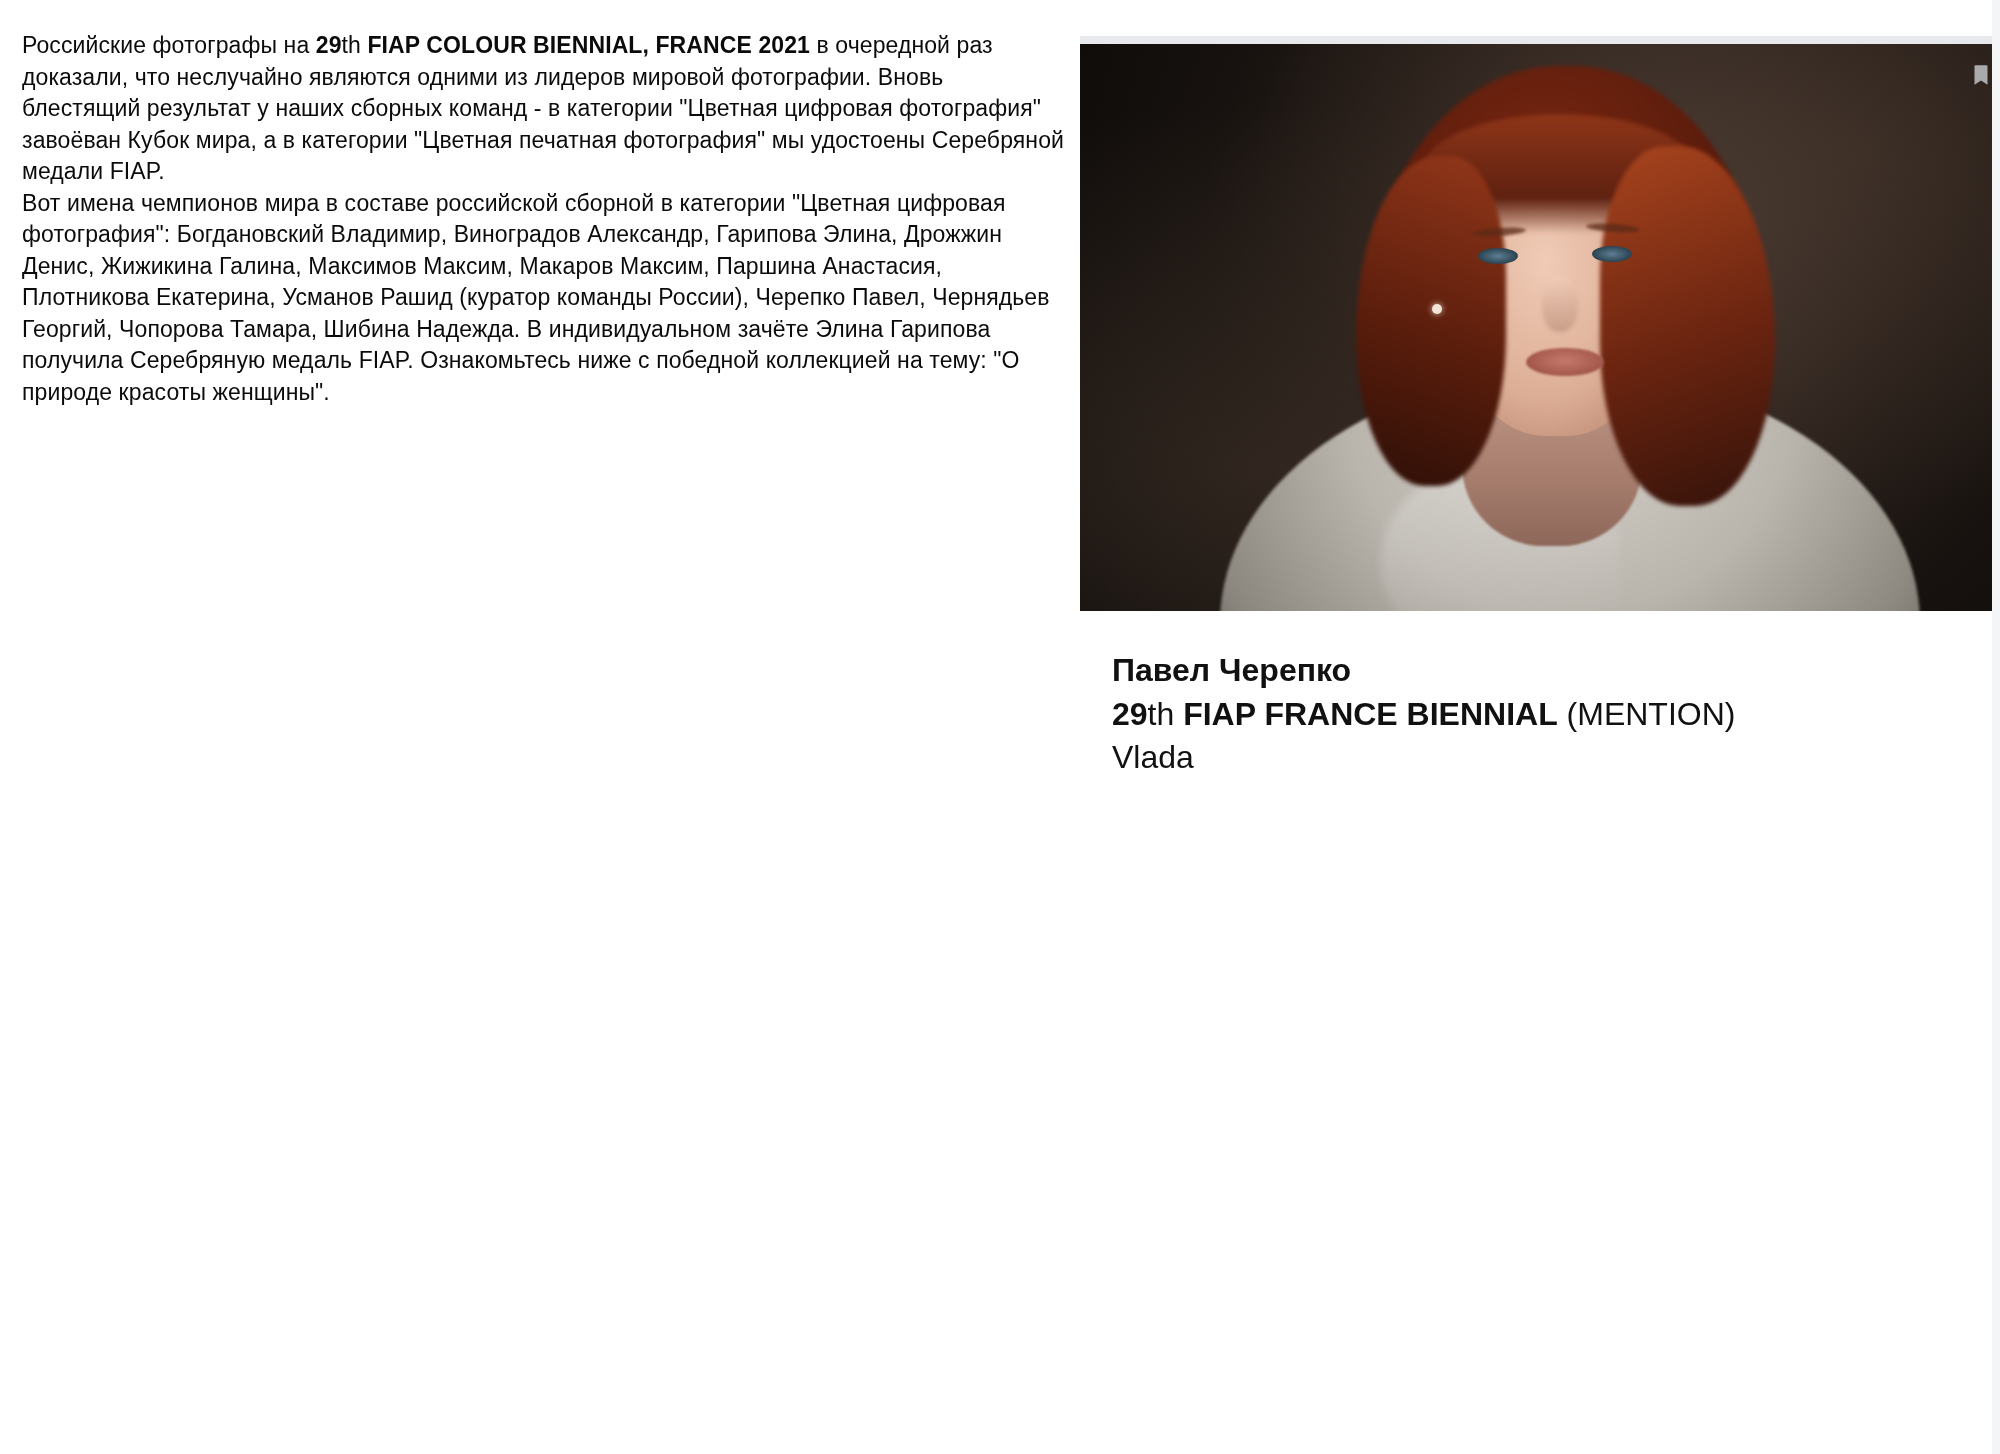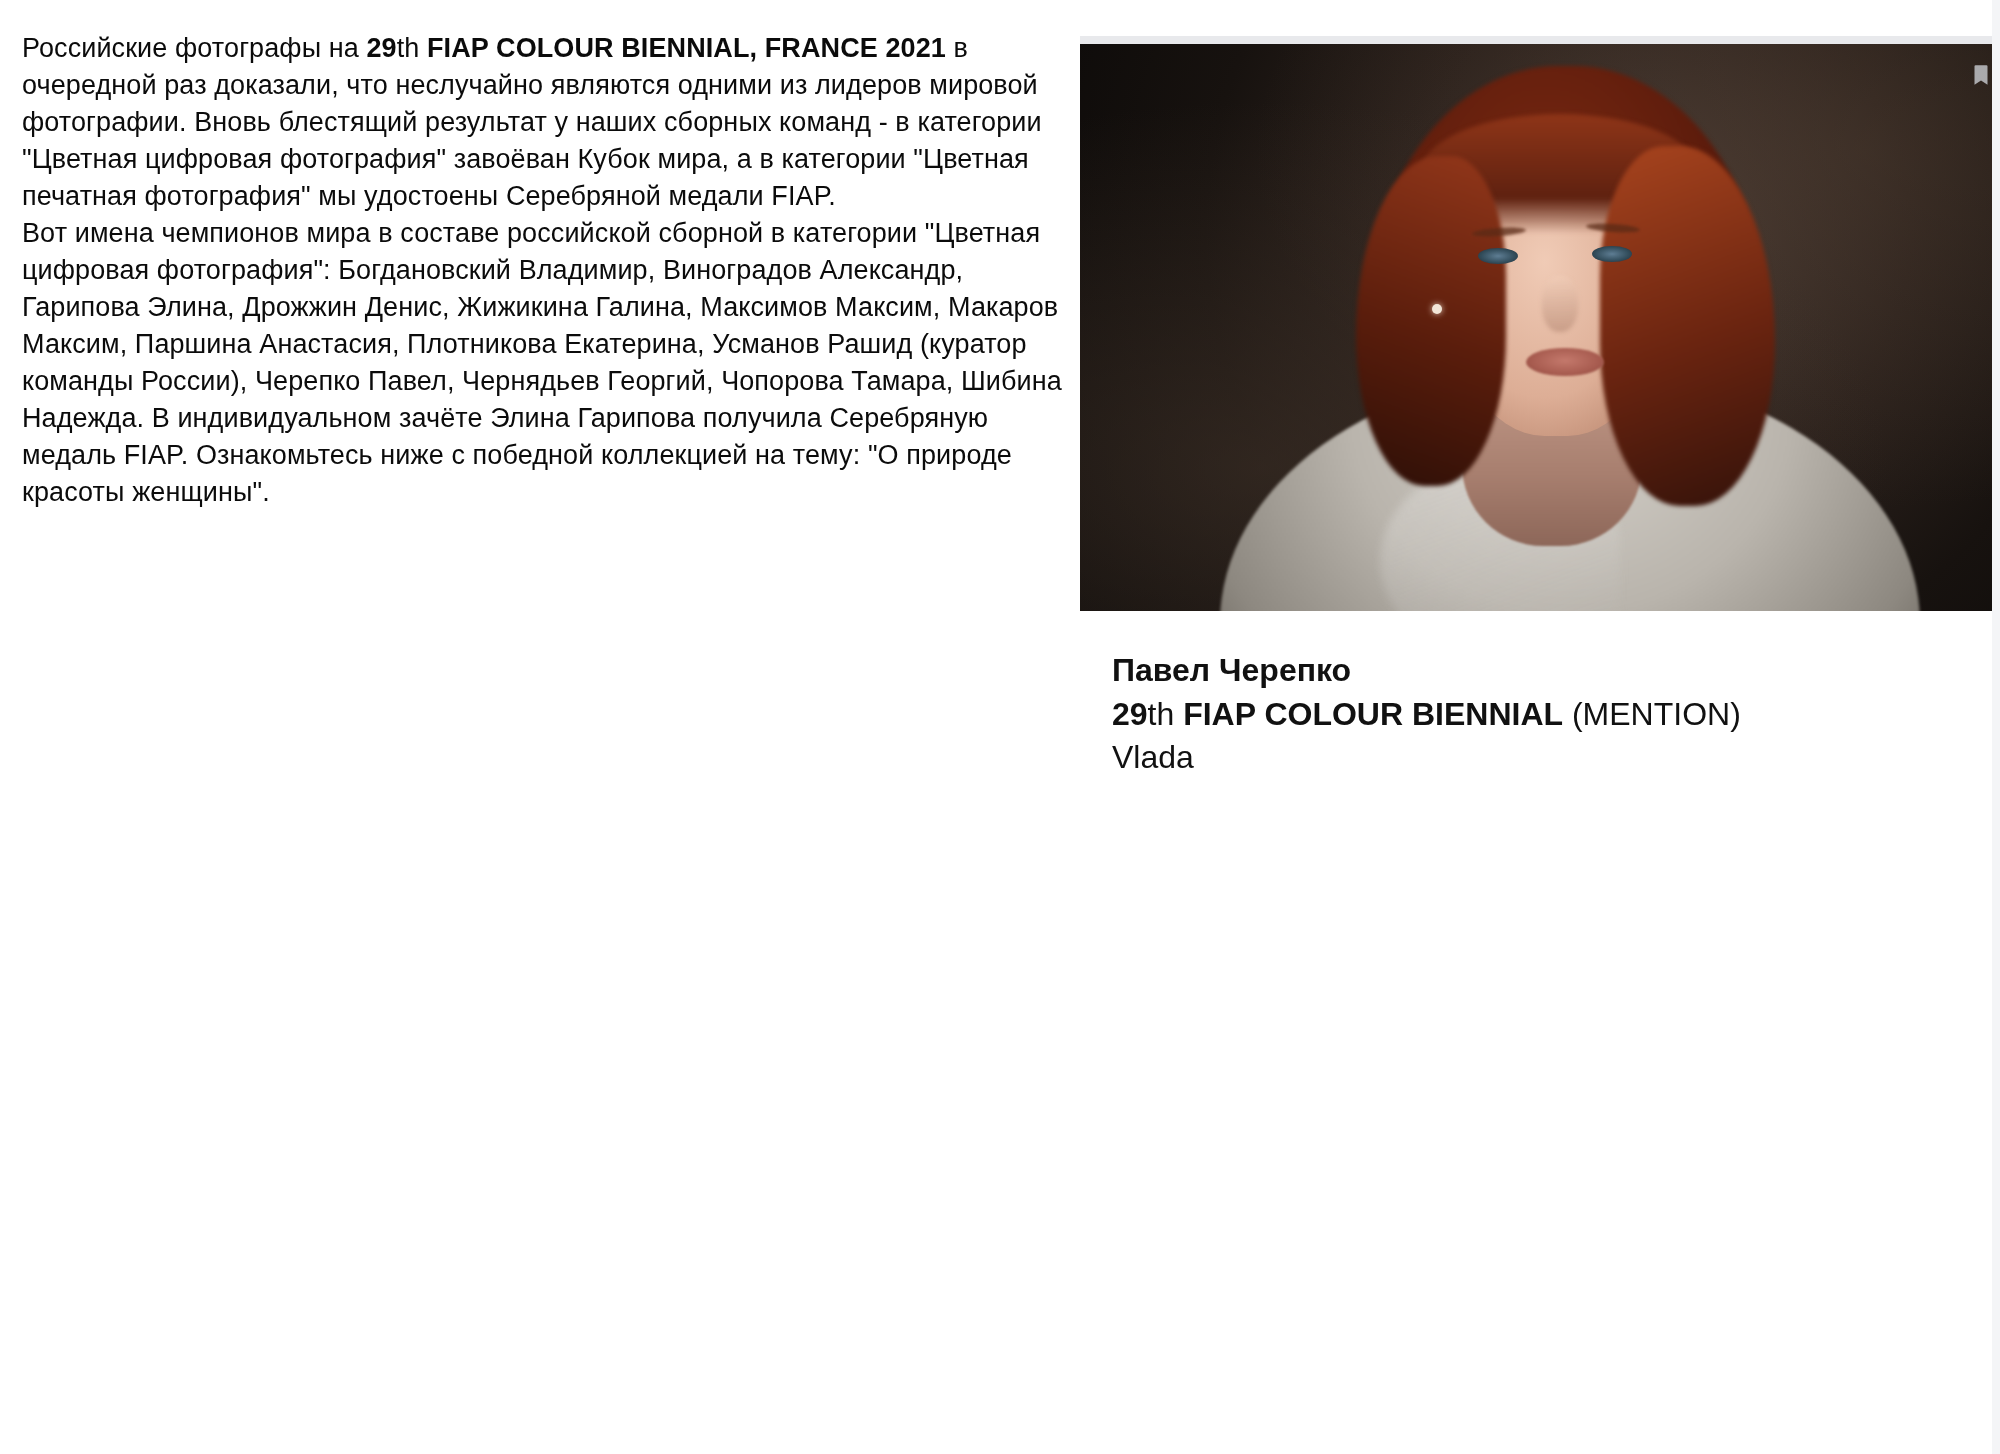--- a/index.html
+++ b/index.html
@@ -43,21 +43,21 @@
     top: -14px;
     font-size: 34px;
     color: #bfc4cb;
     letter-spacing: 4px;
     white-space: nowrap;
     overflow: hidden;
     height: 16px;
   }
 
   .article-body {
-    font-size: 27px;
+    font-size: 23px;
     line-height: 1.37;
     color: #0b0b0b;
     max-width: 1045px;
     letter-spacing: 0.1px;
   }
   .article-body p {
     margin: 0;
   }
   .article-body b, .article-body strong {
     font-weight: bold;
@@ -306,20 +306,20 @@
 
       <div class="photo-topbar"></div>
 
       <svg class="photo-corner-icon" viewBox="0 0 24 24">
         <path d="M7 3h10a1 1 0 0 1 1 1v17l-6-4-6 4V4a1 1 0 0 1 1-1z" fill="#cfd3d8" opacity="0.9"></path>
       </svg>
     </div>
 
     <div class="caption">
       <span class="line author">Павел Черепко</span>
-      <span class="line award"><b class="b">29</b><span>th </span><b class="b">FIAP COLOUR BIENNIAL</b><span> (MENTION)</span></span>
+      <span class="line award"><b class="b">29</b><span>th </span><b class="b">FIAP FRANCE BIENNIAL</b><span> (MENTION)</span></span>
       <span class="line">Vlada</span>
     </div>
 
   </div>
 
   <div class="edge-slice"></div>
 </div>
 
 </body></html>

